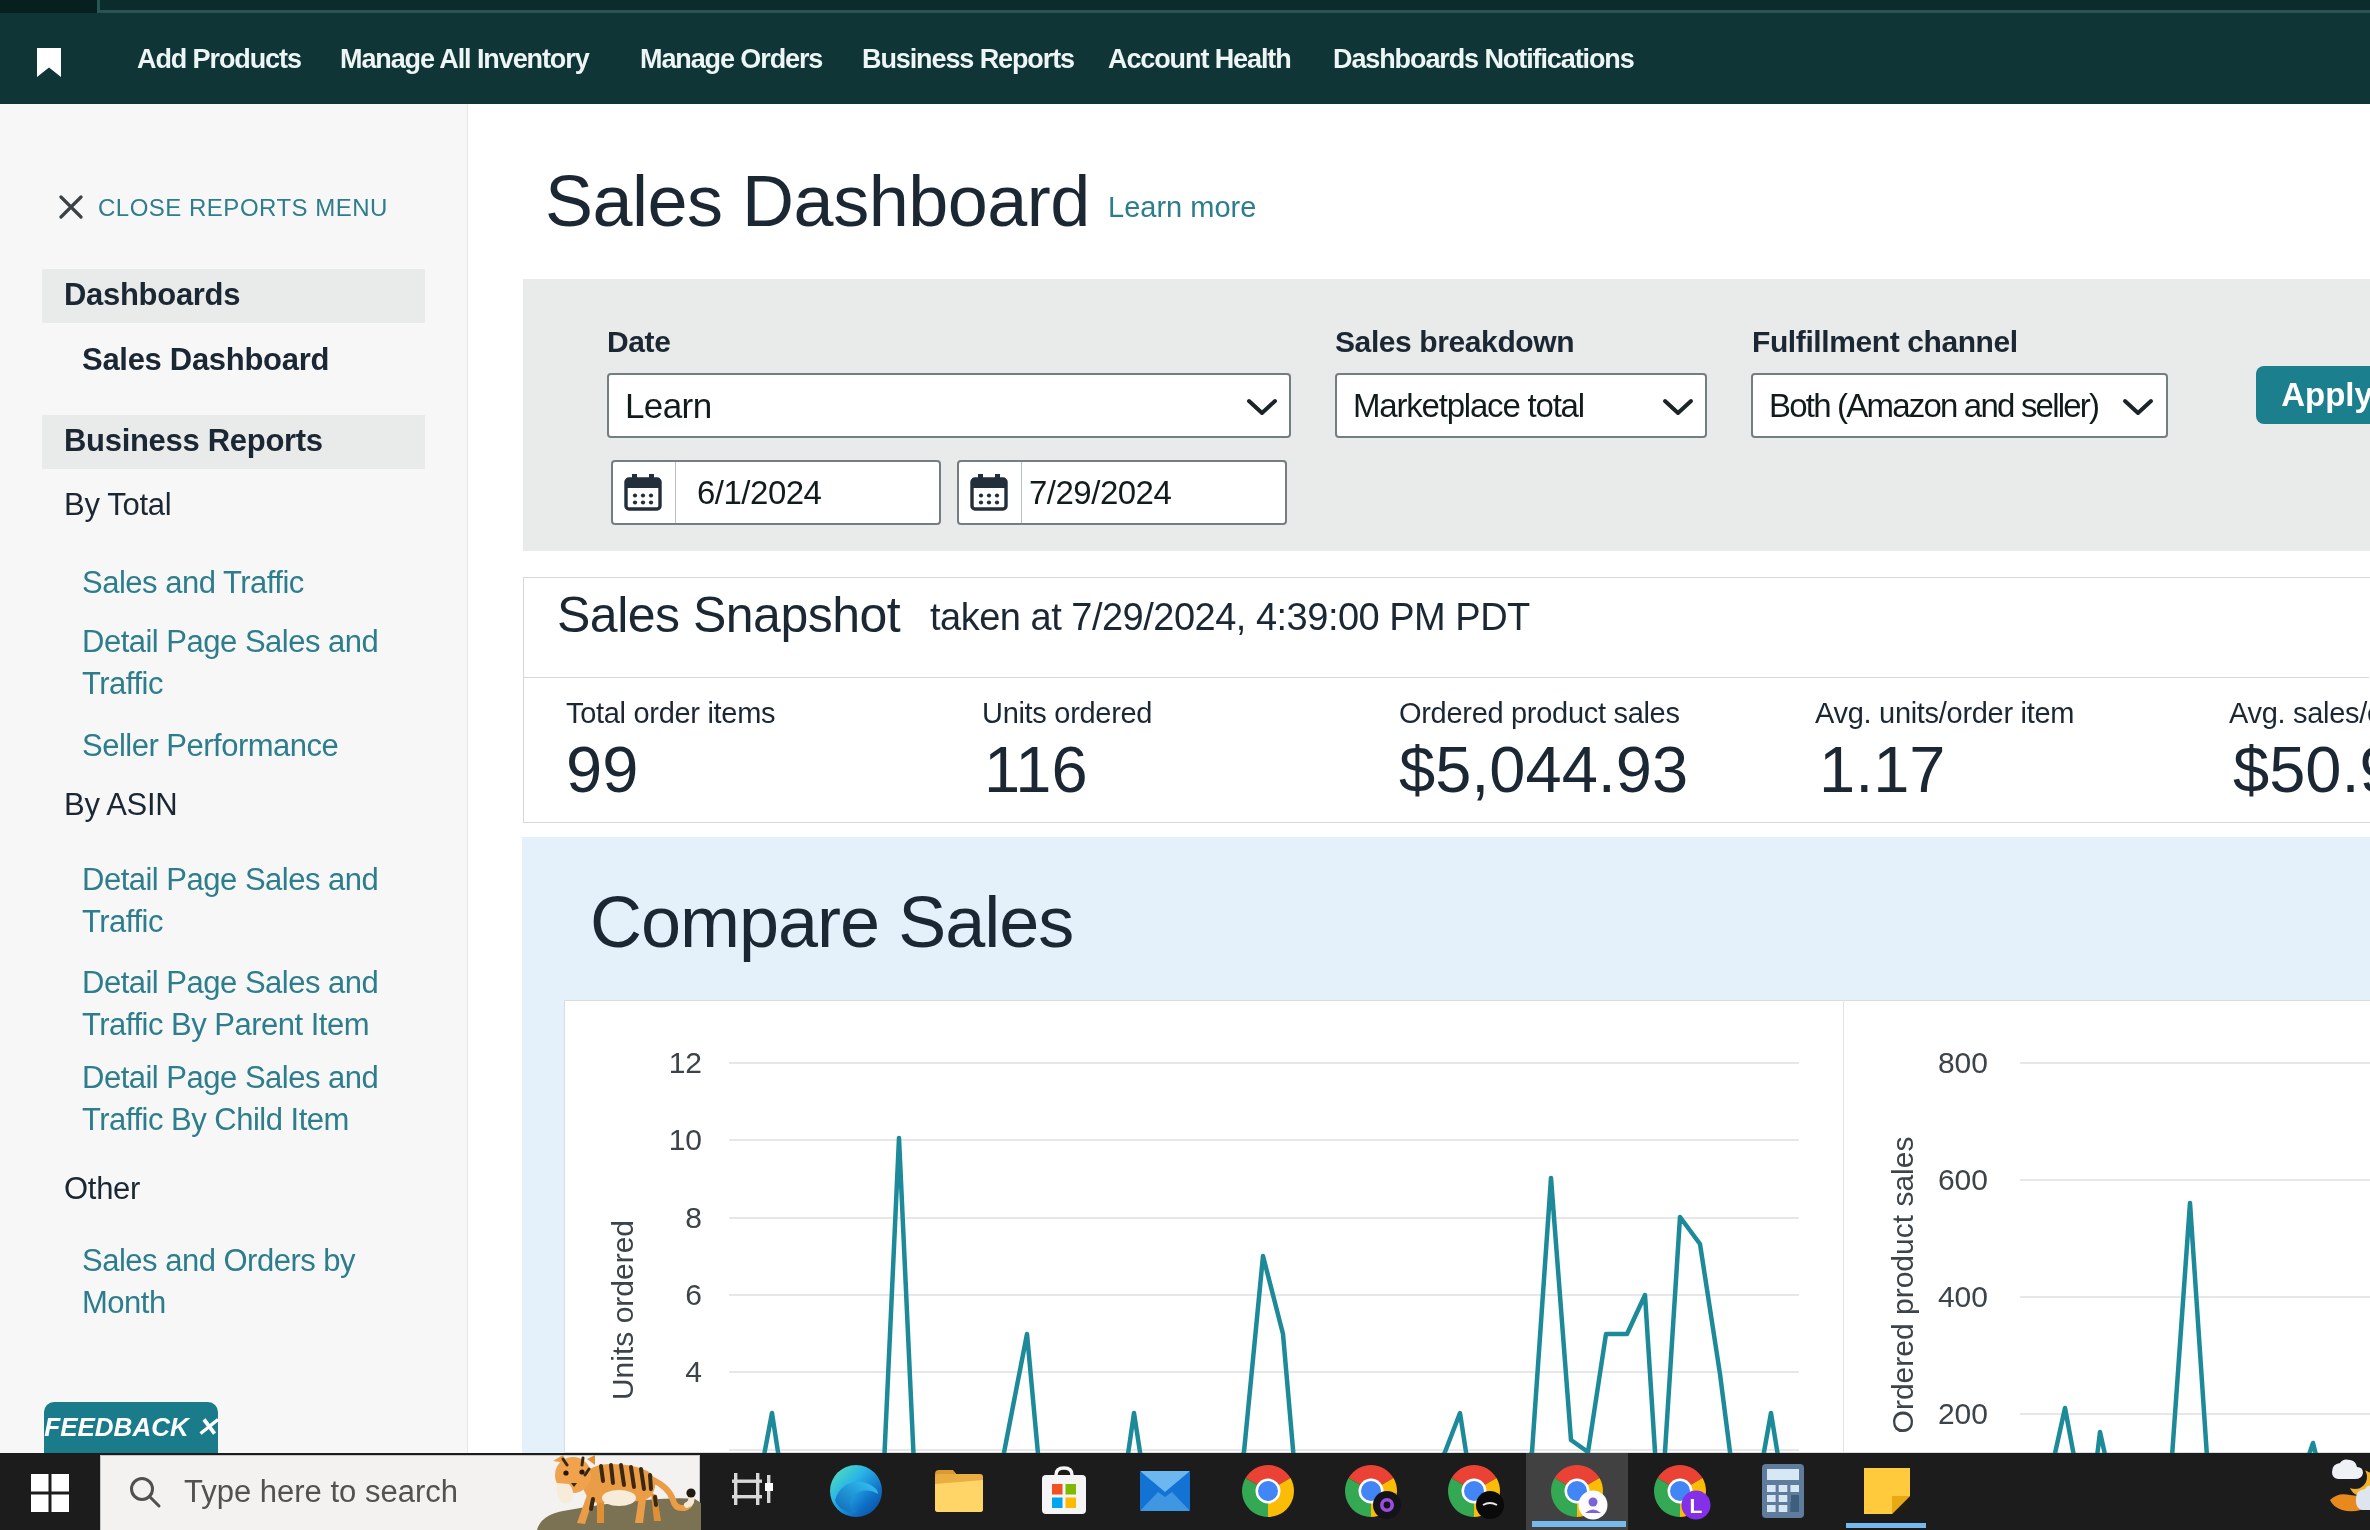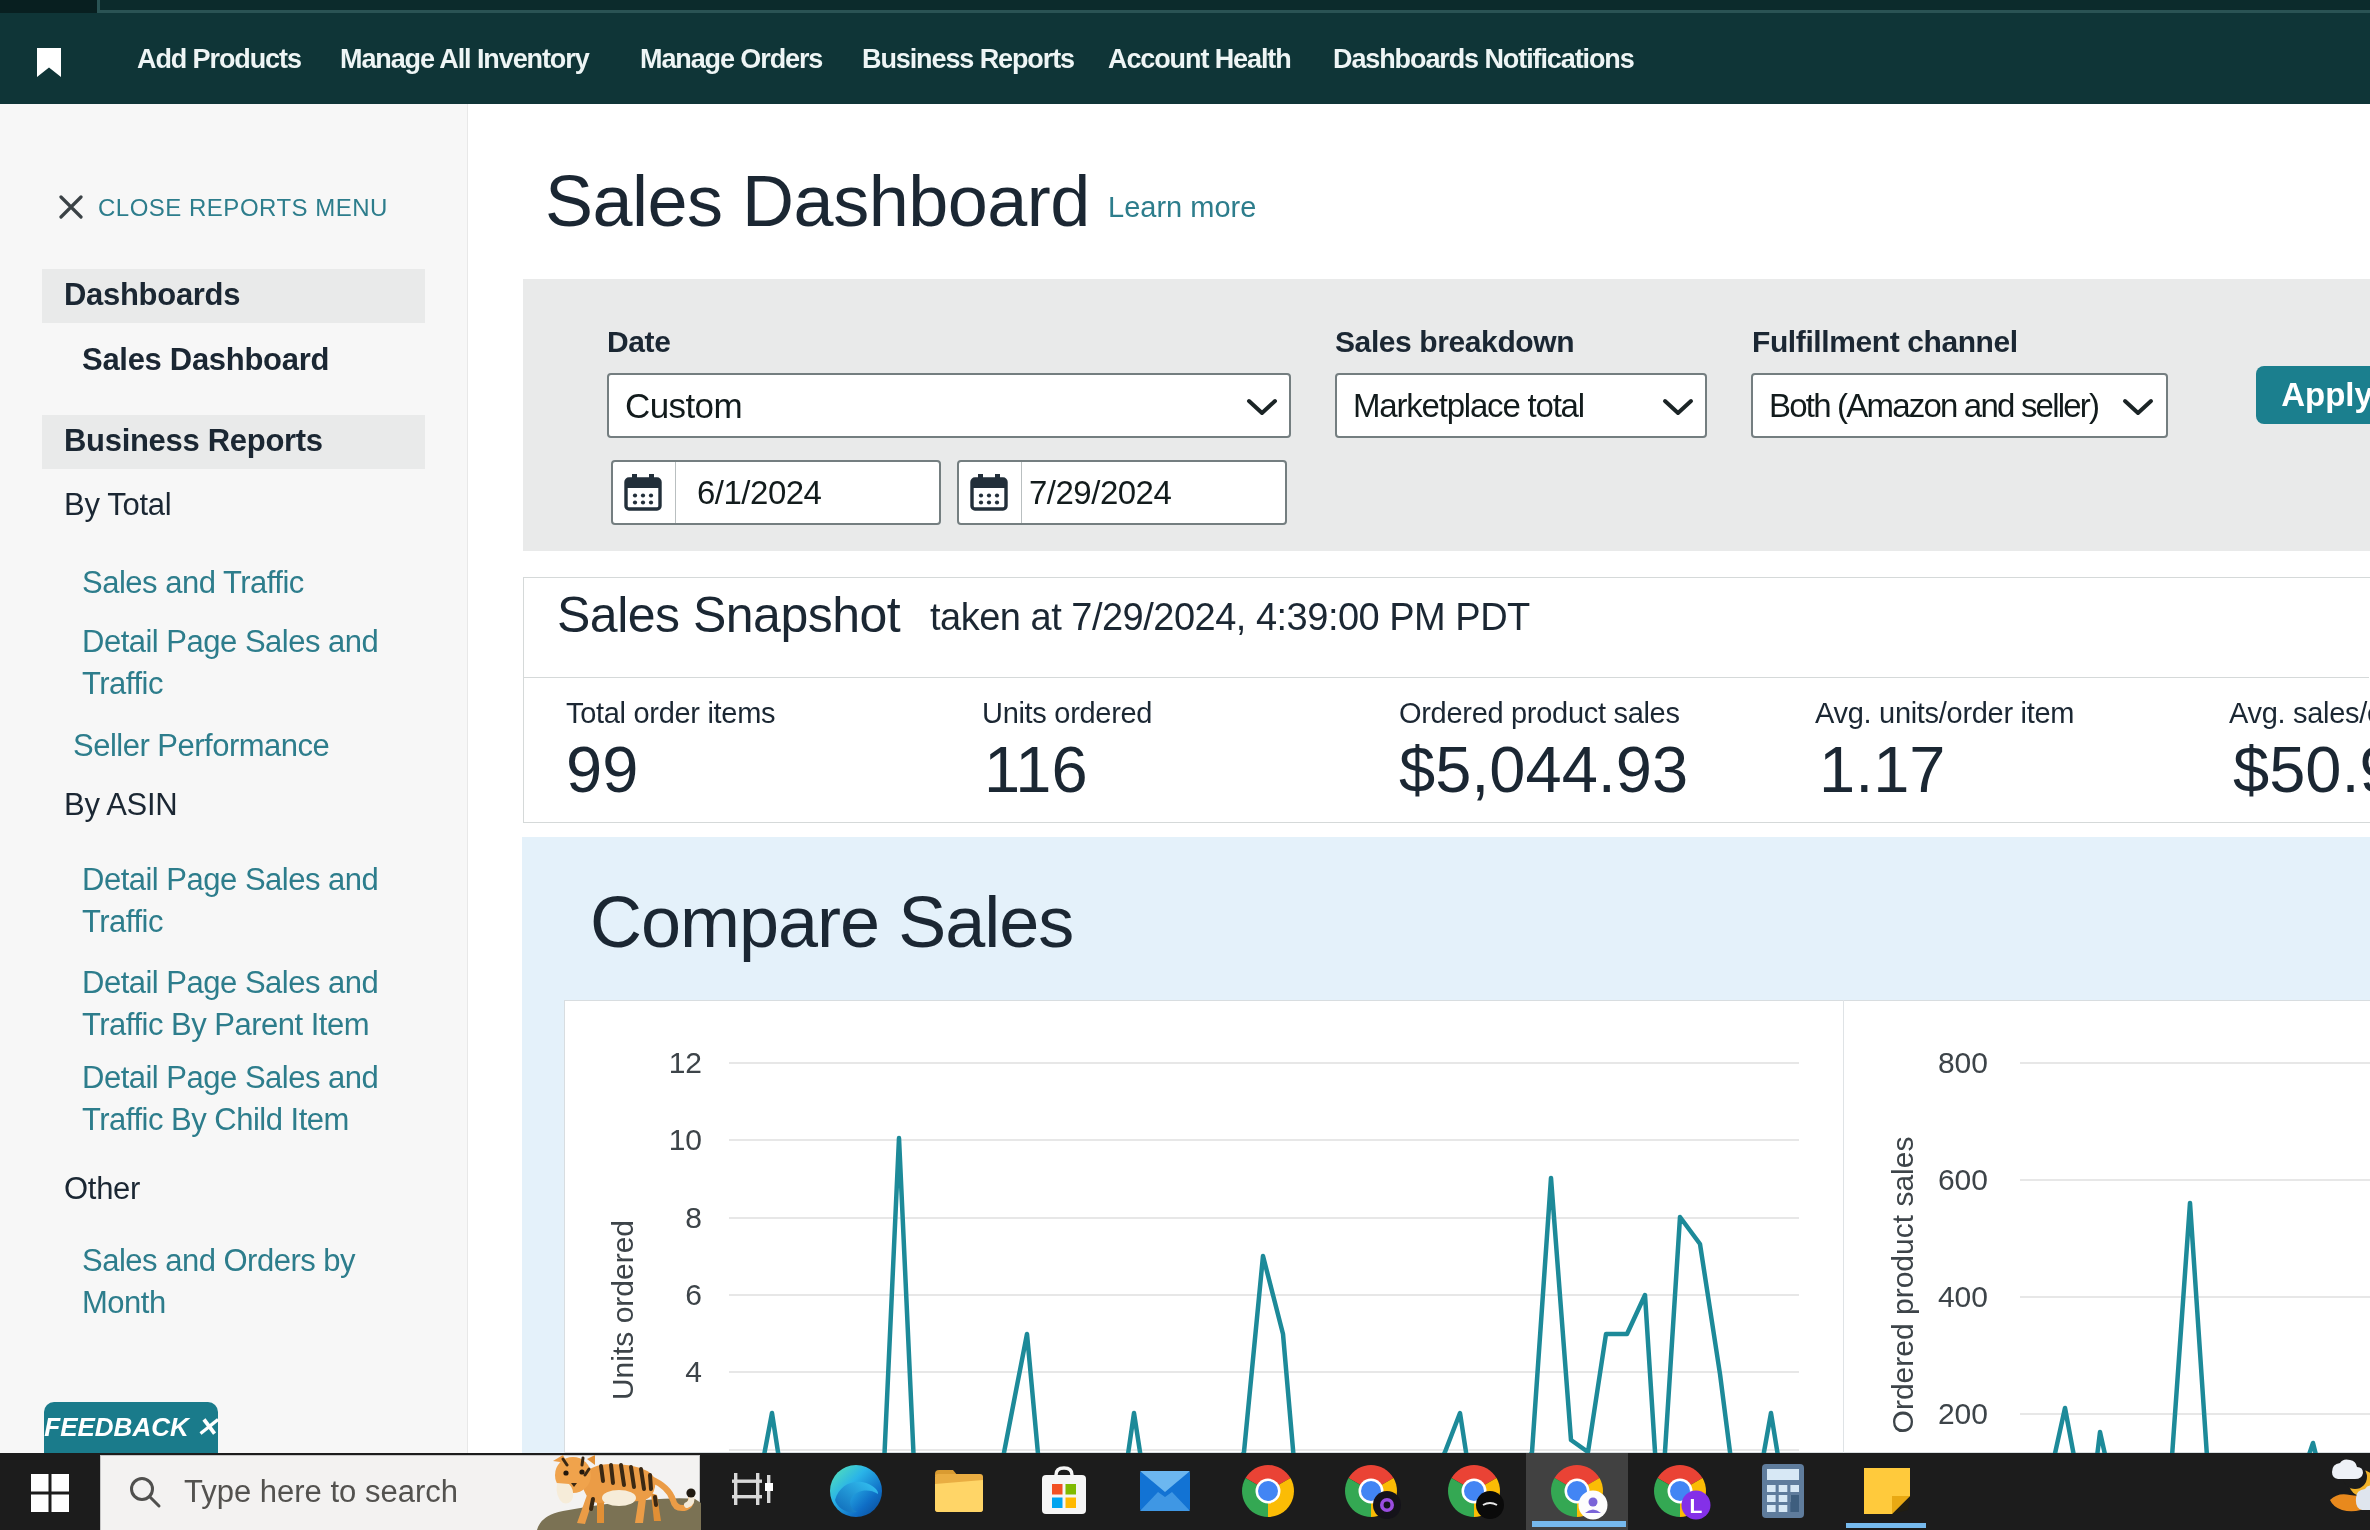--- a/index.html
+++ b/index.html
@@ -45,21 +45,21 @@
     .slink{position:absolute;font-size:31px;color:#2d7d8c;white-space:nowrap;line-height:42px;letter-spacing:-0.5px;}
   </style>
   <div class="shead" style="top:269px;"></div>
   <div class="sheadtxt" style="top:277px;">Dashboards</div>
   <div class="sitem" style="left:82px;top:342px;font-weight:bold;">Sales Dashboard</div>
   <div class="shead" style="top:415px;"></div>
   <div class="sheadtxt" style="top:423px;">Business Reports</div>
   <div class="sitem" style="left:64px;top:487px;">By Total</div>
   <div class="slink" style="left:82px;top:562px;">Sales and Traffic</div>
   <div class="slink" style="left:82px;top:621px;">Detail Page Sales and<br>Traffic</div>
-  <div class="slink" style="left:73px;top:725px;">Seller Performance</div>
+  <div class="slink" style="left:82px;top:725px;">Seller Performance</div>
   <div class="sitem" style="left:64px;top:787px;">By ASIN</div>
   <div class="slink" style="left:82px;top:859px;">Detail Page Sales and<br>Traffic</div>
   <div class="slink" style="left:82px;top:962px;">Detail Page Sales and<br>Traffic By Parent Item</div>
   <div class="slink" style="left:82px;top:1057px;">Detail Page Sales and<br>Traffic By Child Item</div>
   <div class="sitem" style="left:64px;top:1171px;">Other</div>
   <div class="slink" style="left:82px;top:1240px;">Sales and Orders by<br>Month</div>
 </div>
 
 <div class="abs dark" style="left:545px;top:165px;font-size:72px;line-height:1;letter-spacing:-0.5px;">Sales Dashboard</div>
 <div class="abs tealtext" style="left:1108px;top:191px;font-size:29px;">Learn more</div>
@@ -69,21 +69,21 @@
   <style>
     .flabel{position:absolute;top:325px;font-size:30px;font-weight:bold;color:#1b2733;letter-spacing:-0.4px;}
     .fselect{position:absolute;top:373px;height:65px;background:#fff;border:2px solid #747e80;border-radius:4px;font-size:35px;color:#121b1c;line-height:61px;padding-left:16px;letter-spacing:-0.6px;}
     .finput{position:absolute;top:460px;height:65px;background:#fff;border:2px solid #747e80;border-radius:4px;}
     .chev{position:absolute;top:398px;}
   </style>
   <div class="flabel" style="left:607px;">Date</div>
   <div class="flabel" style="left:1335px;">Sales breakdown</div>
   <div class="flabel" style="left:1752px;">Fulfillment channel</div>
 
-  <div class="fselect" style="left:607px;width:684px;">Custom</div>
+  <div class="fselect" style="left:607px;width:684px;">Learn</div>
   <svg class="chev" style="left:1246px;" width="32" height="18" viewBox="0 0 32 18">
       <path d="M3 3 L16 15 L29 3" fill="none" stroke="#1b2426" stroke-width="4" stroke-linecap="round" stroke-linejoin="round"></path>
     </svg>
   <div class="fselect" style="left:1335px;width:372px;font-size:33px;letter-spacing:-1.2px;">Marketplace total</div>
   <svg class="chev" style="left:1662px;" width="32" height="18" viewBox="0 0 32 18">
       <path d="M3 3 L16 15 L29 3" fill="none" stroke="#1b2426" stroke-width="4" stroke-linecap="round" stroke-linejoin="round"></path>
     </svg>
   <div class="fselect" style="left:1751px;width:417px;font-size:33px;letter-spacing:-1.8px;">Both (Amazon and seller)</div>
   <svg class="chev" style="left:2122px;" width="32" height="18" viewBox="0 0 32 18">
       <path d="M3 3 L16 15 L29 3" fill="none" stroke="#1b2426" stroke-width="4" stroke-linecap="round" stroke-linejoin="round"></path>

